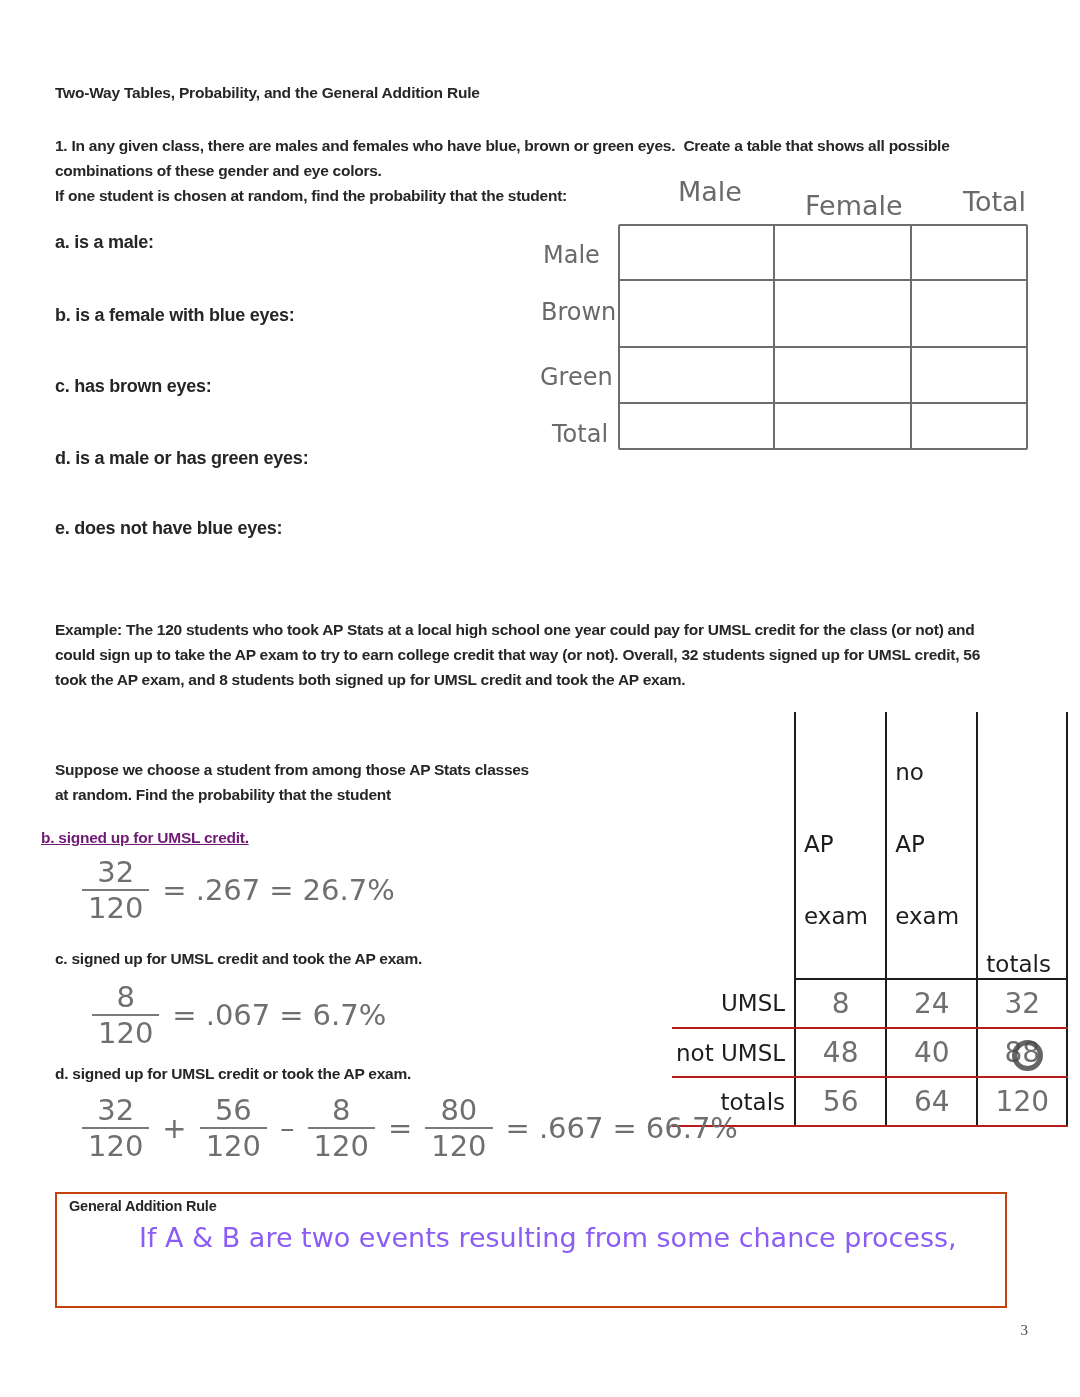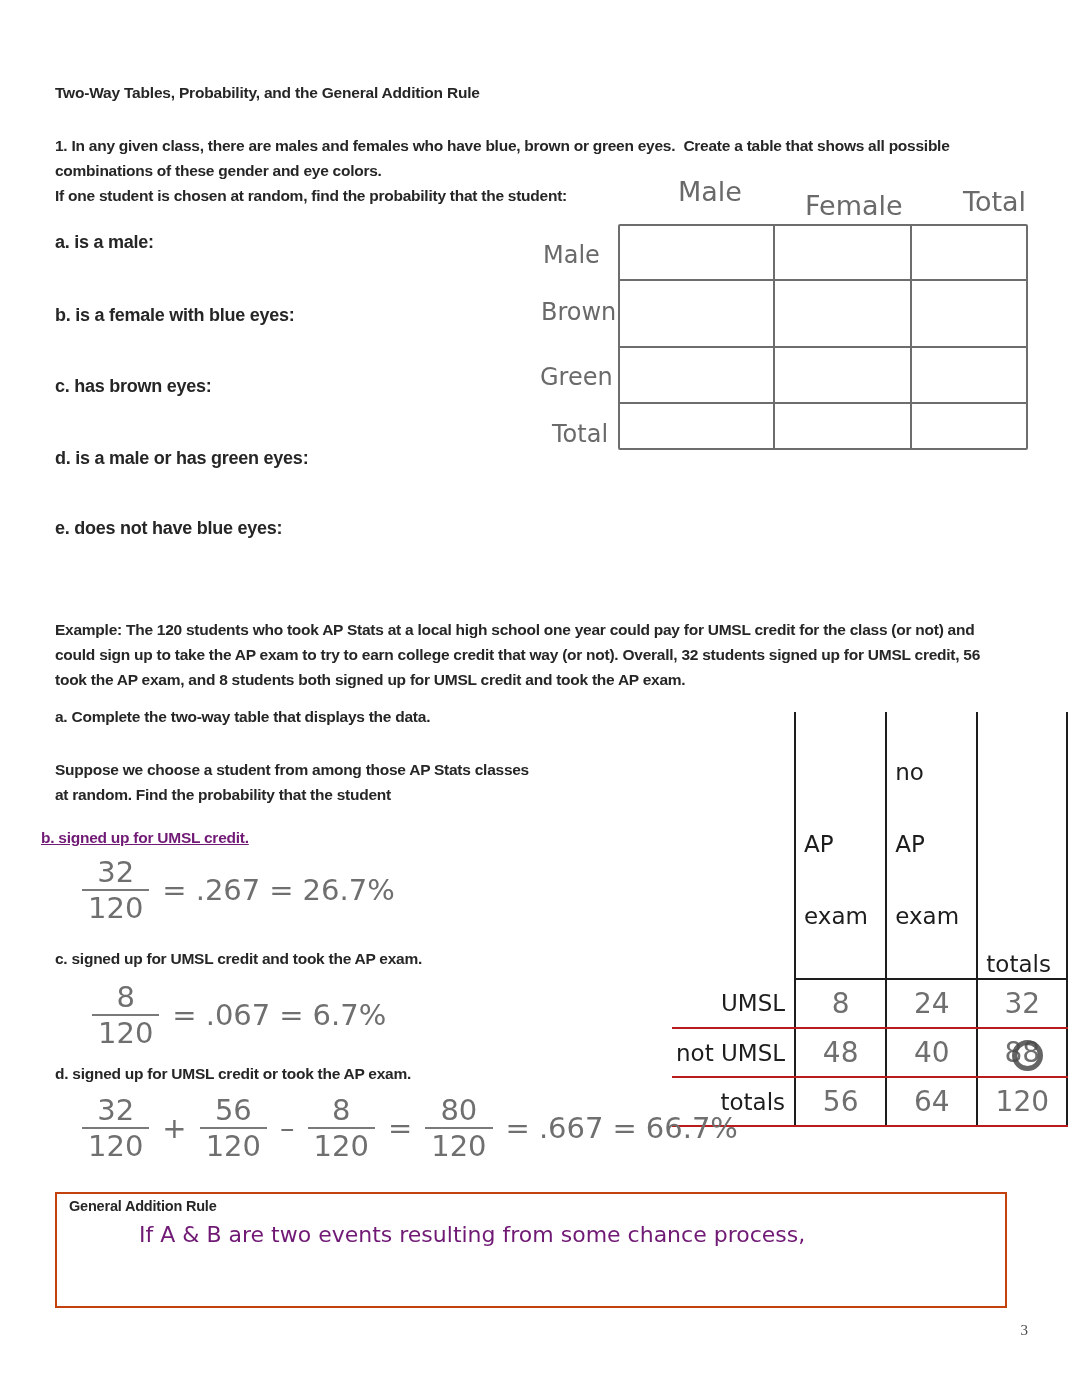--- a/index.html
+++ b/index.html
@@ -194,22 +194,22 @@
     left: 12px;
     top: 4px;
     font-size: 14.5px;
     font-weight: 600;
     color: #262626;
     letter-spacing: -0.2px;
   }
   .gar-line {
     position: absolute;
     font-family: "DejaVu Sans", sans-serif;
-    color: #701a75;
-    font-size: 22px;
+    color: #8b5cf6;
+    font-size: 27px;
     white-space: nowrap;
   }
   #gar-line1 { left: 82px; top: 28px; }
   #gar-line2 { left: 108px; top: 67px; }
 
   #page-number {
     position: absolute;
     right: 52px;
     top: 1322px;
     font-size: 15px;
@@ -246,21 +246,20 @@
     <div class="grid">
       <div class="vline" style="left:153px;"></div>
       <div class="vline" style="left:290px;"></div>
       <div class="hline" style="top:53px;"></div>
       <div class="hline" style="top:120px;"></div>
       <div class="hline" style="top:176px;"></div>
     </div>
   </div>
 
   <div class="para example">Example: The 120 students who took AP Stats at a local high school one year could pay for UMSL credit for the class (or not) and could sign up to take the AP exam to try to earn college credit that way (or not). Overall, 32 students signed up for UMSL credit, 56 took the AP exam, and 8 students both signed up for UMSL credit and took the AP exam.</div>
-  <div class="ex-a">a. Complete the two-way table that displays the data.</div>
   <div class="para suppose">Suppose we choose a student from among those AP Stats classes at random.  Find the probability that the student</div>
   <div class="ex-b">b. signed up for UMSL credit.</div>
   <div class="ex-c">c. signed up for UMSL credit and took the AP exam.</div>
   <div class="ex-d">d. signed up for UMSL credit or took the AP exam.</div>
 
   <div id="ap-table">
     <table>
       <tbody>
           <tr>
         <td class="apside" style="border:none;"></td>

